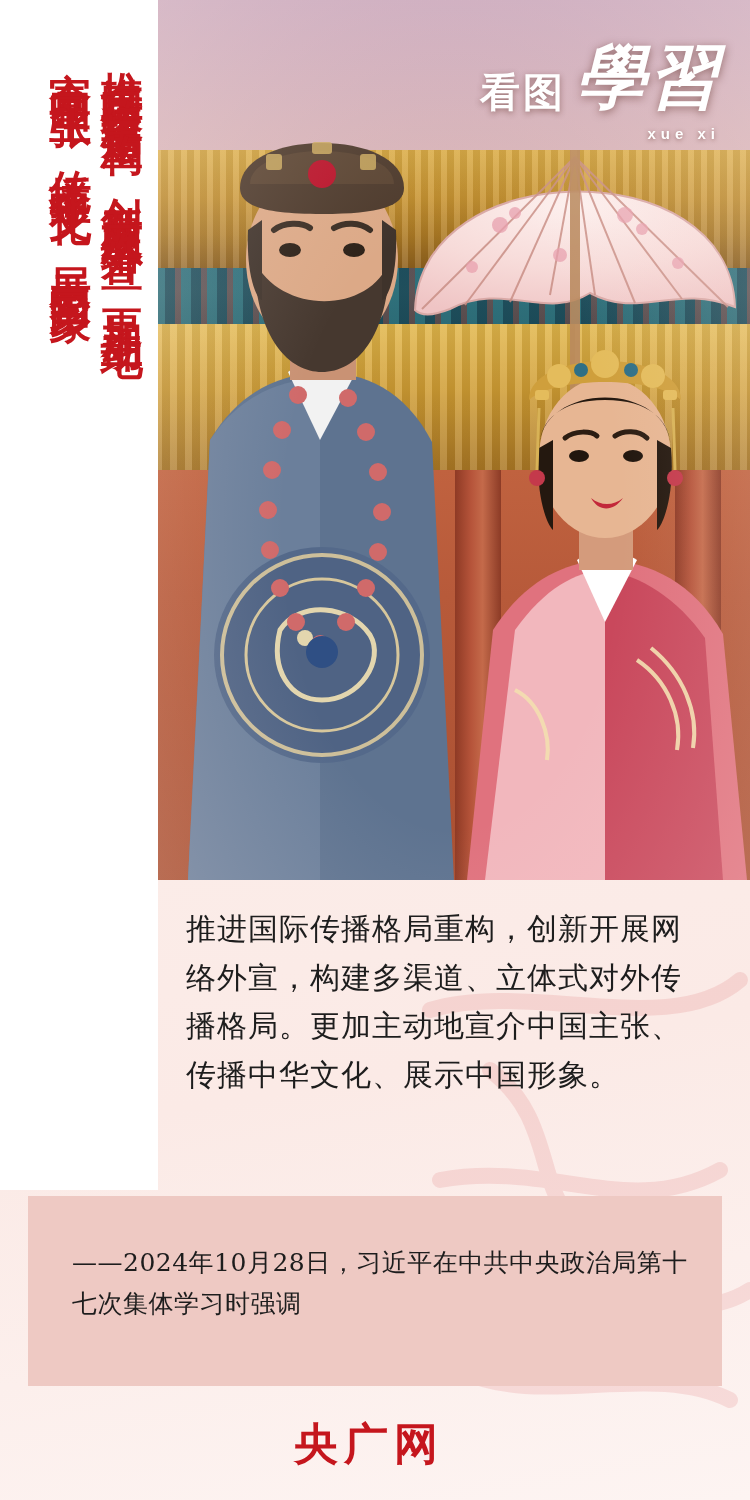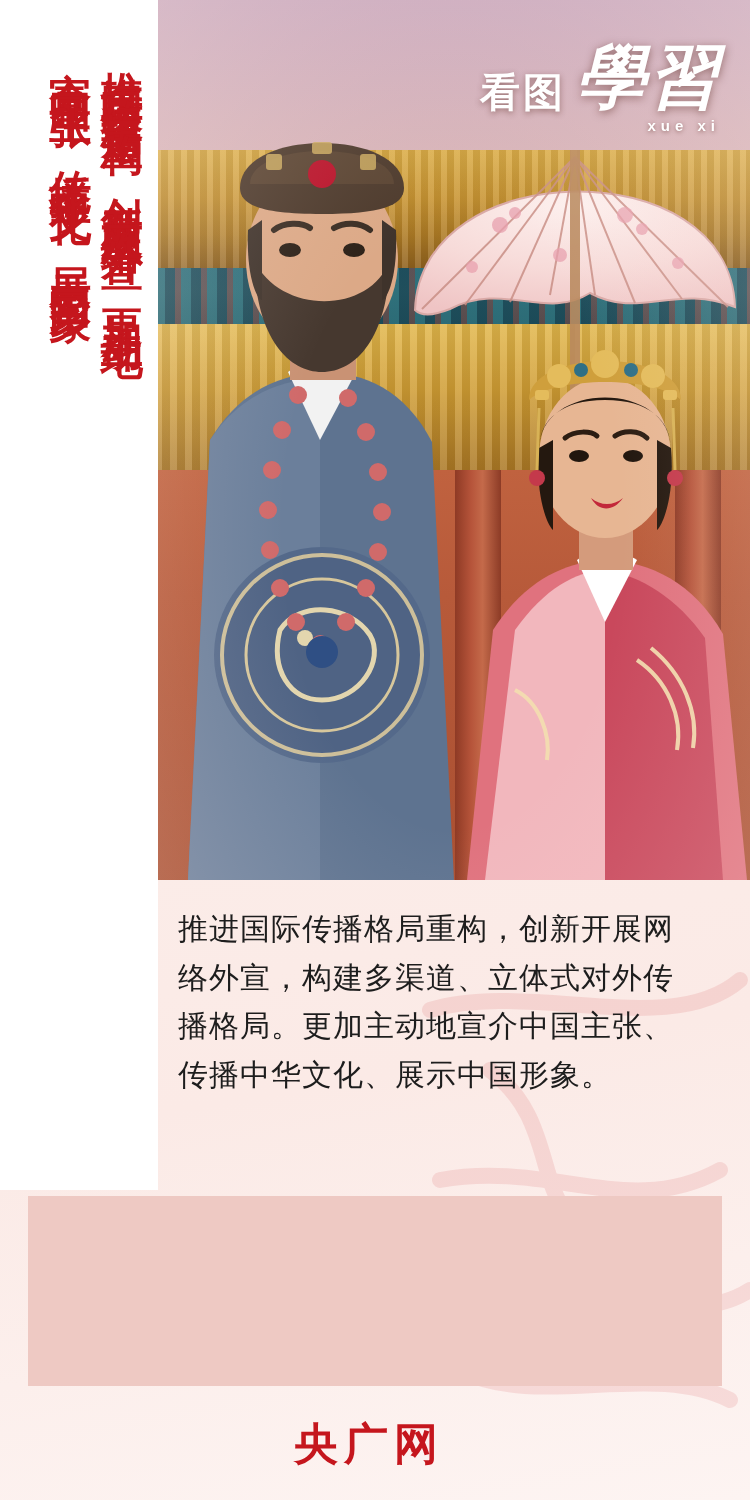--- a/index.html
+++ b/index.html
@@ -149,21 +149,21 @@
   }
   .brandmark .bm-xuexi {
     font-family: "DejaVu Serif", serif;
     font-size: 70px;
     font-weight: 700;
     font-style: italic;
     letter-spacing: 2px;
     text-shadow: 0 2px 8px rgba(80,30,20,0.5);
   }
   .brandmark .bm-pinyin {
-    margin-top: 6px;
+    margin-top: 14px;
     font-size: 15px;
     letter-spacing: 5px;
     font-weight: 700;
     color: #ffffff;
     text-shadow: 0 1px 4px rgba(80,30,20,0.5);
   }
 
   
   .headline {
     position: absolute;
@@ -187,21 +187,21 @@
     color: #c5161d;
     letter-spacing: 7px;
     line-height: 1.04;
   }
   .headline .col-1 { font-size: 42px; margin-right: 6px; }
   .headline .col-2 { font-size: 42px; margin-right: 8px; }
 
   
   .body-text {
     position: absolute;
-    left: 178px;
+    left: 186px;
     top: 905px;
     width: 520px;
     font-family: "DejaVu Serif", serif;
     font-size: 30px;
     line-height: 1.62;
     color: #1d1d1d;
     letter-spacing: 1px;
     z-index: 4;
   }
 
@@ -427,18 +427,19 @@
   </div>
 
   <div class="headline">
     <div class="col col-1">推进国际传播格局重构 创新开展网络外宣 更加主动地</div>
     <div class="col col-2">宣介中国主张 传播中华文化 展示中国形象</div>
   </div>
 
   <div class="body-text">推进国际传播格局重构，创新开展网络外宣，构建多渠道、立体式对外传播格局。更加主动地宣介中国主张、传播中华文化、展示中国形象。</div>
 
   <div class="source-box"></div>
+  <div class="source-text">——2024年10月28日，习近平在中共中央政治局第十七次集体学习时强调</div>
 
   <div class="footer-logo">
     <span class="logo-text">央广网</span>
   </div>
 
 </div>
 
 </body></html>

